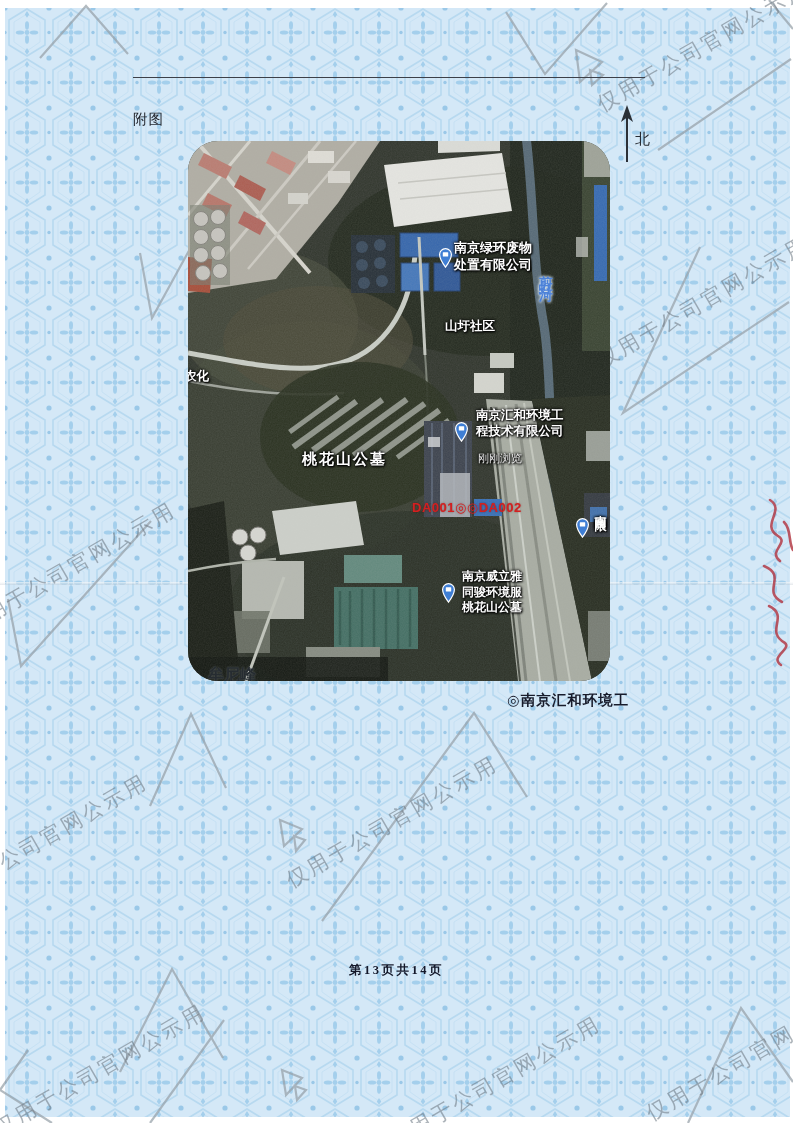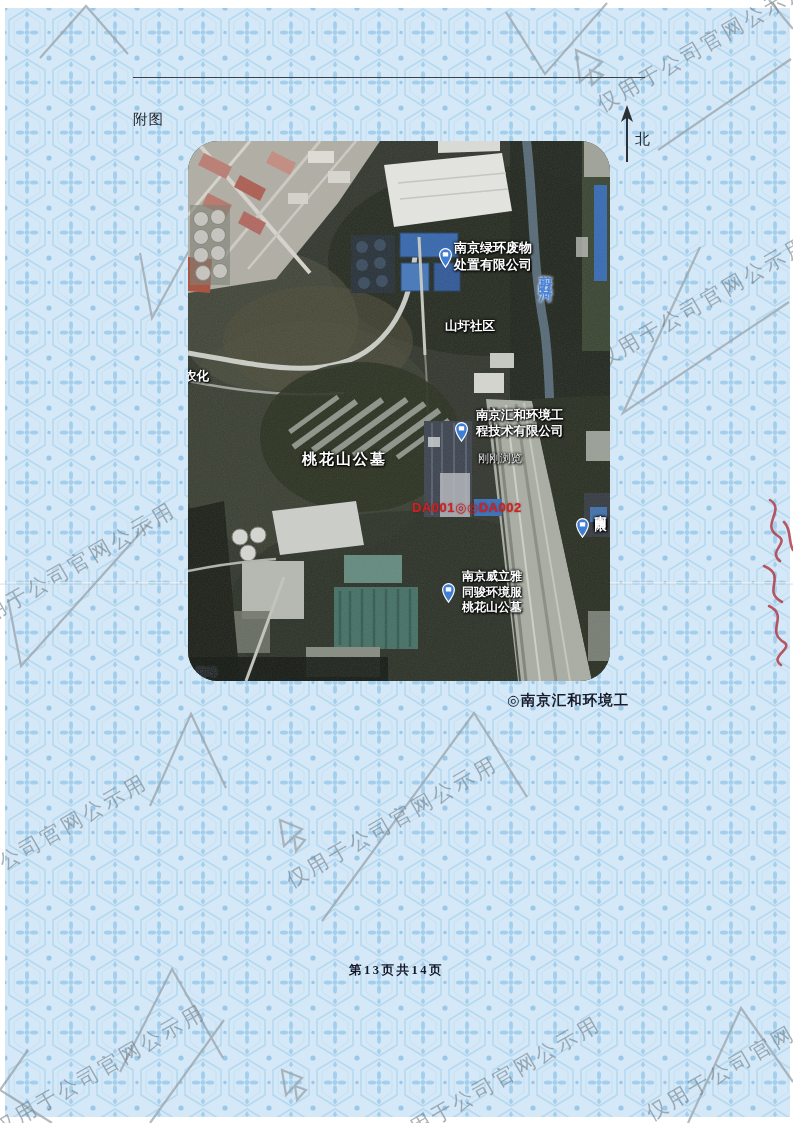--- a/index.html
+++ b/index.html
@@ -22,21 +22,21 @@
          background:#2e3329; z-index:3;border-radius:30px; }
   .map svg.sat { position:absolute; left:0; top:0; filter:blur(.35px) saturate(.9) contrast(.96); }
   .ml { position:absolute; color:#ffffff; font-weight:bold; white-space:nowrap; line-height:1.3;
         font-family:"Liberation Sans","DejaVu Sans",sans-serif; font-size:12.5px;
         text-shadow:0 0 3px #000, 0 0 3px #000, 1px 1px 2px #000; }
   .ml.vert { writing-mode:vertical-rl; letter-spacing:7px; }
   .ml.big { font-size:15px; letter-spacing:2px; }
   .ml.small { font-size:11px; font-weight:normal; color:#ececec;margin-top:8px; }
   .ml.red { color:#d42020; font-size:13px; letter-spacing:.5px;
             text-shadow:0 0 2px rgba(90,0,0,.5); }
-  .ml.dark { color:#262c31; text-shadow:0 0 2px rgba(200,210,215,.35); font-size:12px; }
+  .ml.dark { color:#262c31; text-shadow:0 0 2px rgba(200,210,215,.35); font-size:16px;margin-left:26px; }
   .ml.river { color:#4d82d8; font-size:14px; text-shadow:0 0 3px #dfeefc, 0 0 3px #dfeefc; }
   .pin { position:absolute; width:15px; height:21px; }
   .legend { position:absolute; left:507px; top:691px; z-index:4; font-size:14.5px; font-weight:bold;
             color:#171b2b; letter-spacing:1px; }
   .footer { position:absolute; left:0; right:0; top:962px; text-align:center; z-index:4;
             font-size:12.5px; font-weight:bold; color:#14182a; letter-spacing:2.5px; }
   .redmark { position:absolute; left:740px; top:492px; z-index:4; }
 </style>
 </head>
 <body>

